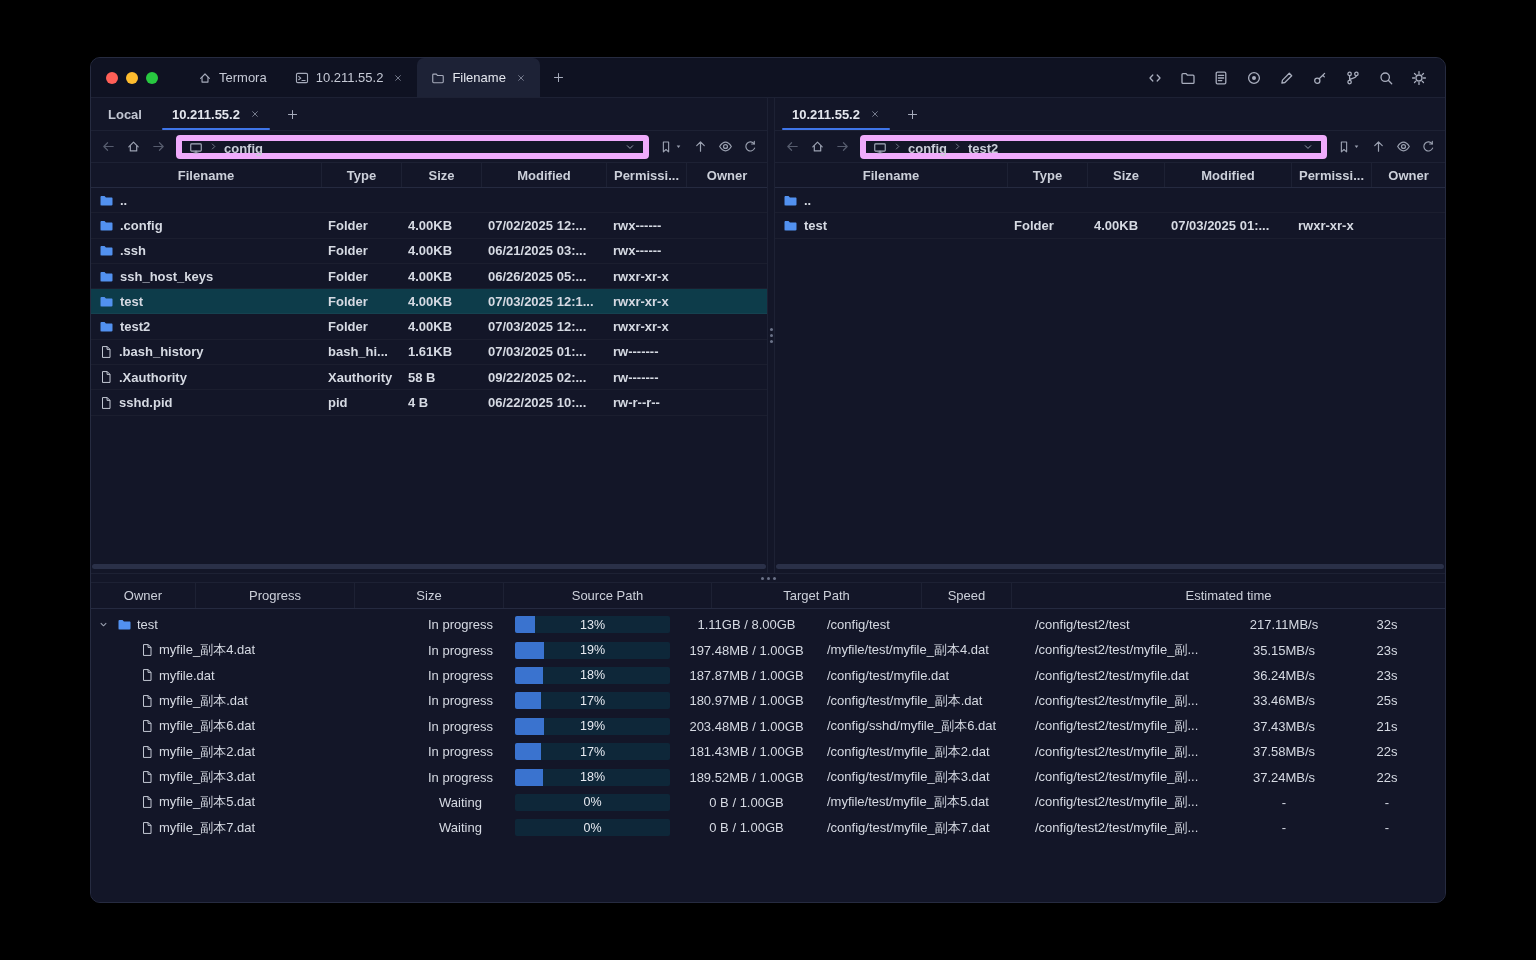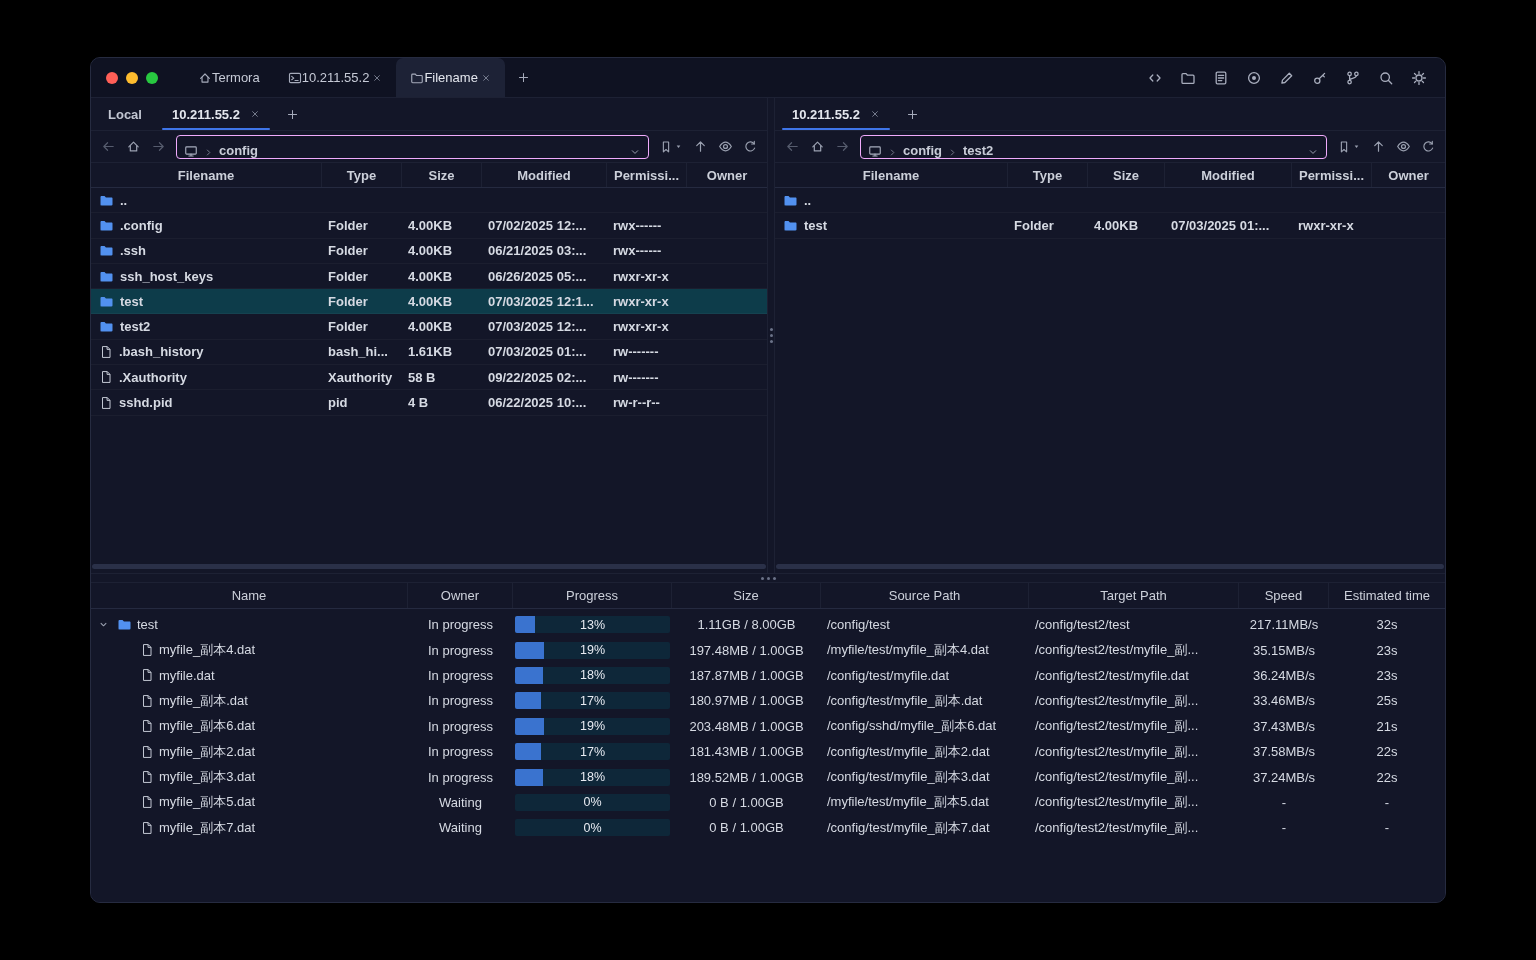--- a/index.html
+++ b/index.html
@@ -15,42 +15,42 @@
     background:var(--bg); border-radius:10px; overflow:hidden; display:flex; flex-direction:column;
     border:1px solid #262b40; box-shadow:0 25px 70px rgba(0,0,0,.65); }
 
   
   .titlebar{ height:40px; flex:0 0 40px; background:var(--bg2); display:flex; align-items:stretch;
     padding-left:15px; border-bottom:1px solid var(--line2); }
   .traffic{ display:flex; align-items:center; gap:8px; margin-right:26px; }
   .tl{ width:12px; height:12px; border-radius:50%; }
   .tl.red{ background:var(--tl-red);} .tl.yellow{ background:var(--tl-yellow);} .tl.green{ background:var(--tl-green);}
   .wtabs{ display:flex; align-items:stretch; }
-  .wtab{ display:flex; align-items:center; padding:12px 14px; font-size:13px; color:#c6cad6; }
+  .wtab{ display:flex; align-items:center; gap:7px; padding:12px 14px; font-size:13px; color:#c6cad6; }
   .wtab .tabicon{ color:var(--icon); display:flex; }
   .wtab.active{ background:#1d2236; border-radius:7px 7px 0 0; color:#e4e7ee; }
   .tab-close{ display:flex; color:var(--muted); margin-left:3px; }
   .wtab-add{ display:flex; align-items:center; padding:0 12px; color:var(--icon); }
   .actions{ margin-left:auto; display:flex; align-items:center; gap:17px; padding-right:18px; color:#a8adbd; }
   .act{ display:flex; }
 
   
   .panes{ height:475px; flex:0 0 475px; display:flex;font-weight:bold; }
   .pane{ display:flex; flex-direction:column; min-width:0; background:var(--bg); }
   .pane-tabs{ height:33px; flex:0 0 33px; display:flex; align-items:stretch; border-bottom:1px solid var(--line2); padding-left:2px; }
   .ptab{ display:flex; align-items:center; gap:7px; padding:0 15px; font-size:13px; color:#c2c6d2; position:relative; }
   .ptab.active{ color:#e4e7ee; }
   .ptab.active::after{ content:""; position:absolute; left:5px; right:5px; bottom:0; height:2px; background:var(--blue); border-radius:1px; }
   .ptab-add{ display:flex; align-items:center; padding:0 11px; color:var(--icon); }
   .navbar{ height:31px; flex:0 0 31px; display:flex; align-items:center; gap:10px; padding:0 10px; }
   .nav-btn{ display:flex; align-items:center; color:#9aa0b0; }
   .nav-btn.disabled{ color:#565c6e; }
   .bkm{ gap:1px; }
-  .crumbbox{ flex:1; min-width:0; height:24px; border:1px solid #f0abfc; border-radius:4px;
-    display:flex; align-items:flex-end; gap:5px; padding:0 7px; color:#c9cdd8; }
+  .crumbbox{ flex:1; min-width:0; height:24px; border:6px solid #f0abfc; border-radius:4px;
+    display:flex; align-items:flex-start; gap:5px; padding:0 7px; color:#c9cdd8; }
   .crumb-ico{ display:flex; color:#a8adbd; }
   .crumb-sep{ display:flex; color:#7d8293; }
   .crumb-seg{ font-size:13px; white-space:nowrap; }
   .crumb-caret{ margin-left:auto; display:flex; color:#9aa0b0; }
 
   .fheader{ height:26px; flex:0 0 26px; display:flex; align-items:stretch; font-size:13px; color:#ccd0da;
     border-top:1px solid var(--line2); border-bottom:1px solid var(--line); }
   .fcol{ display:flex; align-items:center; justify-content:center; border-right:1px solid var(--line2); min-width:0; }
   .fcol:last-child{ border-right:none; }
   .frows{ flex:1; overflow:hidden; }
@@ -692,23 +692,20 @@
         <div class="pane-scroll"></div>
       </div>
   </div>
 
   <div class="hsplit">
       <span class="dots-h"></span>
     </div>
 
   <div class="transfer">
     <div class="t-header" id="t-header">
-        <div class="fcol" style="width:317px; flex:0 0 317px">
-          <span>Name</span>
-        </div>
         <div class="fcol" style="width:105px; flex:0 0 105px">
           <span>Owner</span>
         </div>
         <div class="fcol" style="width:159px; flex:0 0 159px">
           <span>Progress</span>
         </div>
         <div class="fcol" style="width:149px; flex:0 0 149px">
           <span>Size</span>
         </div>
         <div class="fcol" style="width:208px; flex:0 0 208px">

